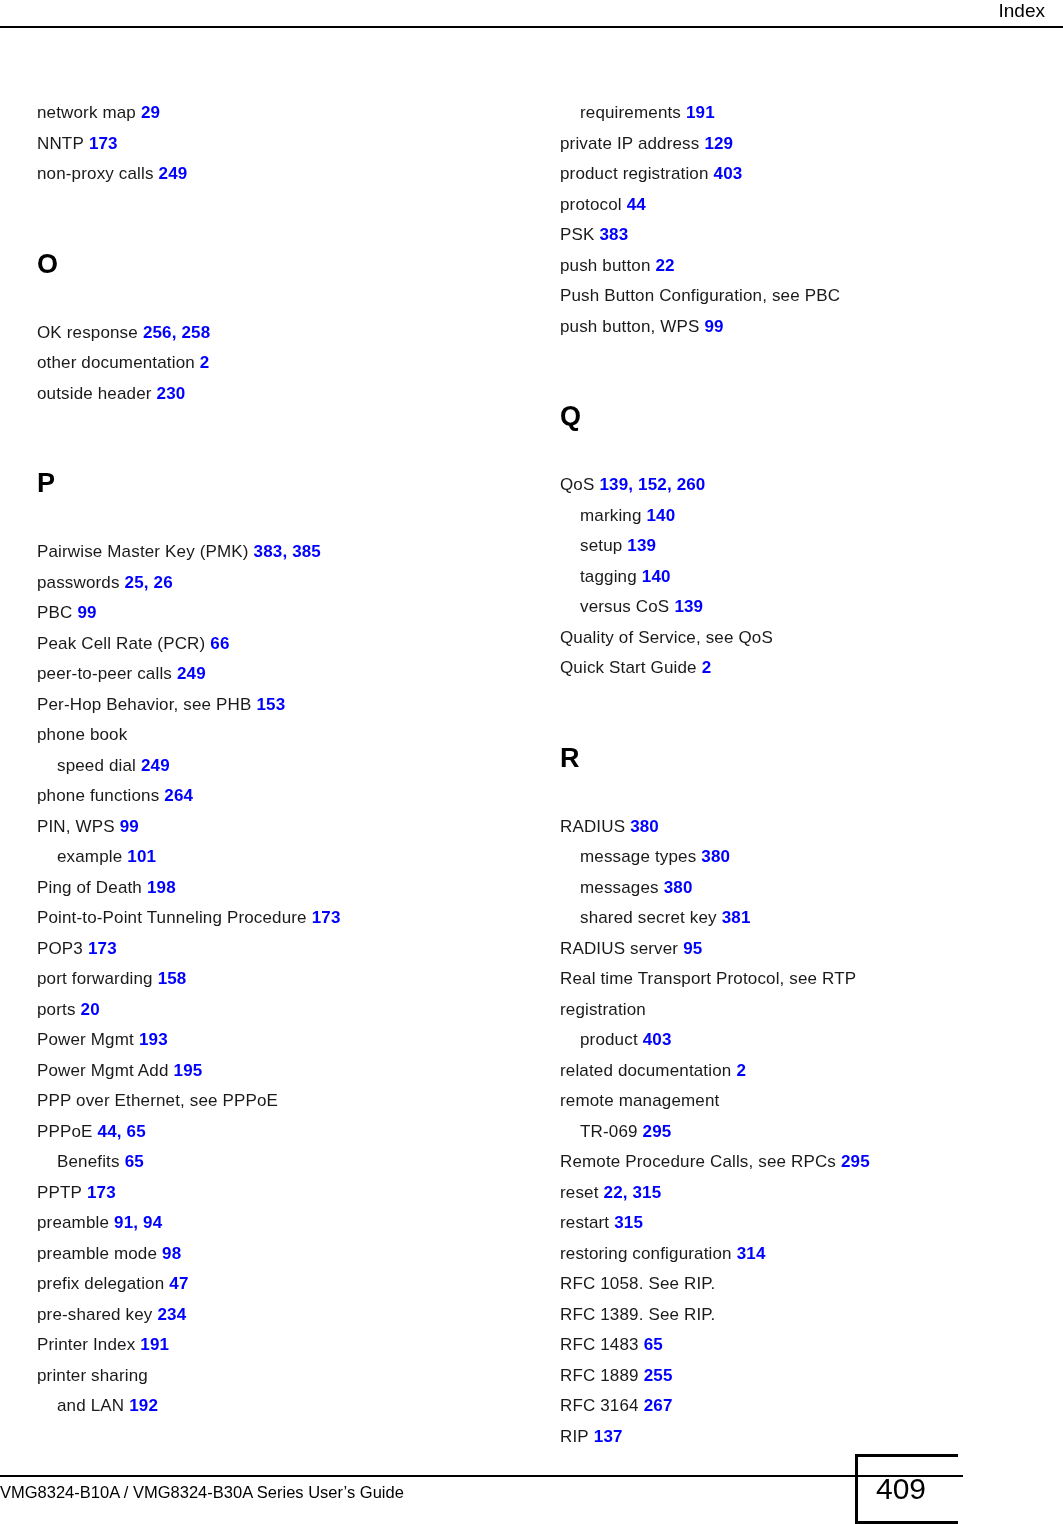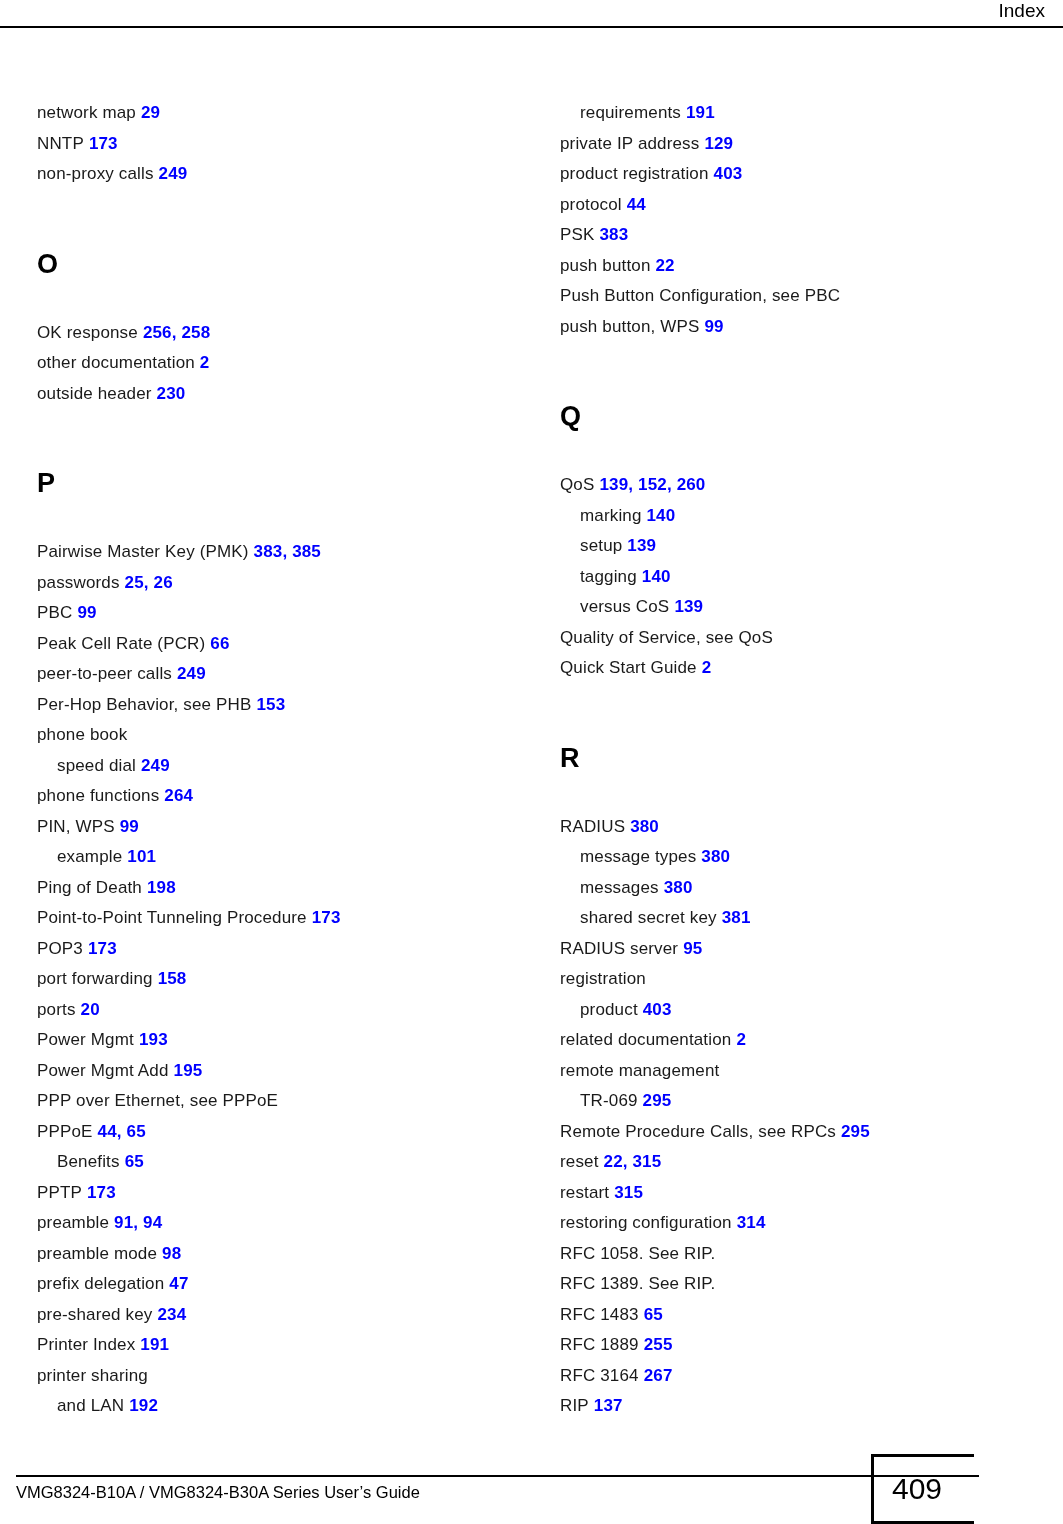--- a/index.html
+++ b/index.html
@@ -95,21 +95,21 @@
     font-weight: bold;
     line-height: 32px;
     color: #000000;
   }
   .gap-before-letter { height: 58px; }
   .gap-after-letter  { height: 38px; }
 
   
   .page-footer {
     position: absolute;
-    left: 16px;
+    left: 0;
     bottom: 0;
     width: 958px;
     height: 84px;
   }
   .footer-rule {
     position: absolute;
     left: 0px;
     top: 35px;
     width: 963px;
     border-top: 2px solid #000000;
@@ -218,20 +218,21 @@
         <div class="entry"><span class="term">Quality of Service, see QoS</span></div>
         <div class="entry"><span class="term">Quick Start Guide</span><span class="pages"><span>2</span></span></div>
         <div class="gap-before-letter"></div>
         <div class="section-letter">R</div>
         <div class="gap-after-letter"></div>
         <div class="entry"><span class="term">RADIUS</span><span class="pages"><span>380</span></span></div>
         <div class="entry sub"><span class="term">message types</span><span class="pages"><span>380</span></span></div>
         <div class="entry sub"><span class="term">messages</span><span class="pages"><span>380</span></span></div>
         <div class="entry sub"><span class="term">shared secret key</span><span class="pages"><span>381</span></span></div>
         <div class="entry"><span class="term">RADIUS server</span><span class="pages"><span>95</span></span></div>
+        <div class="entry"><span class="term">Real time Transport Protocol, see RTP</span></div>
         <div class="entry"><span class="term">registration</span></div>
         <div class="entry sub"><span class="term">product</span><span class="pages"><span>403</span></span></div>
         <div class="entry"><span class="term">related documentation</span><span class="pages"><span>2</span></span></div>
         <div class="entry"><span class="term">remote management</span></div>
         <div class="entry sub"><span class="term">TR-069</span><span class="pages"><span>295</span></span></div>
         <div class="entry"><span class="term">Remote Procedure Calls, see RPCs</span><span class="pages"><span>295</span></span></div>
         <div class="entry"><span class="term">reset</span><span class="pages"><span>22</span><span class="sep">, </span><span>315</span></span></div>
         <div class="entry"><span class="term">restart</span><span class="pages"><span>315</span></span></div>
         <div class="entry"><span class="term">restoring configuration</span><span class="pages"><span>314</span></span></div>
         <div class="entry"><span class="term">RFC 1058. See RIP.</span></div>

